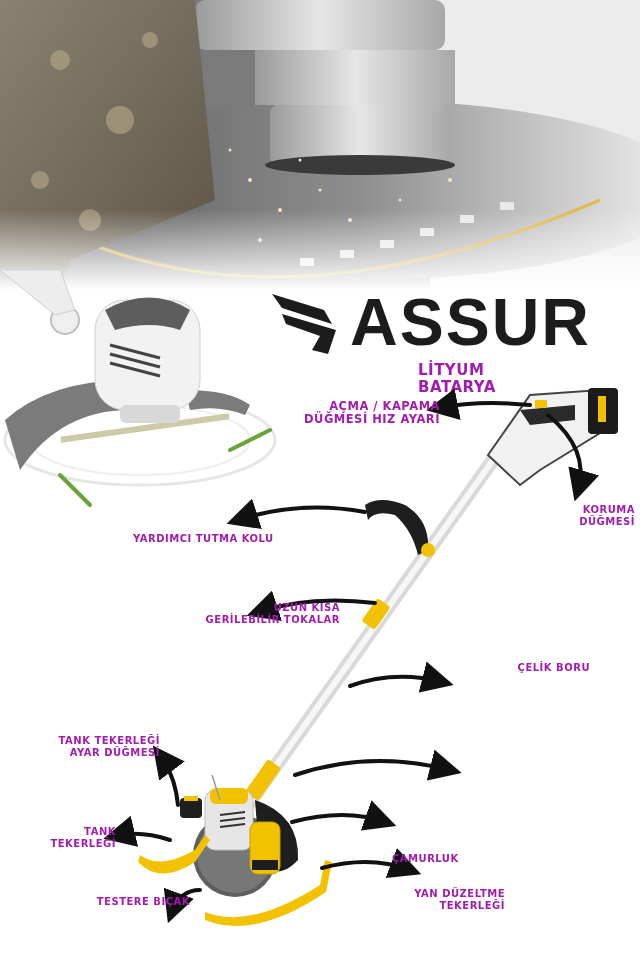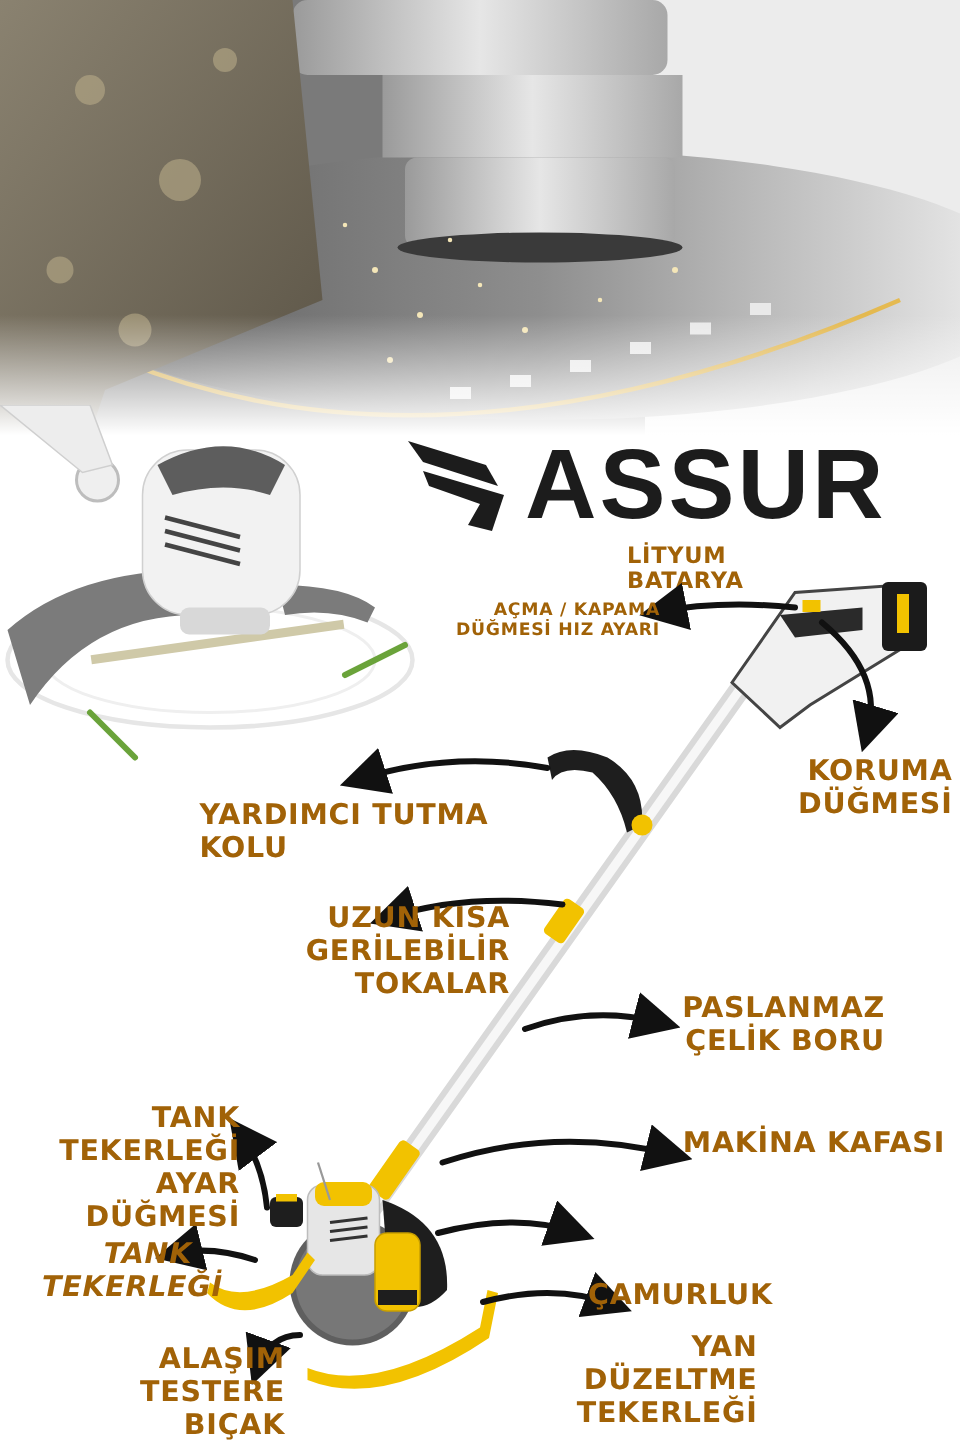--- a/index.html
+++ b/index.html
@@ -8,23 +8,23 @@
     .canvas { position: absolute; left: 0; top: 0; width: 518px; height: 960px; }
 
     
     .hero { position: absolute; left: 0; top: 0; width: 640px; height: 290px; overflow: hidden;
       background: linear-gradient(180deg, #6a6a6a 0%, #9c9c9c 45%, #d8d8d8 80%, #ffffff 100%); }
     .hero-fade { position: absolute; left: 0; top: 210px; width: 640px; height: 80px;
       background: linear-gradient(180deg, rgba(255,255,255,0) 0%, #ffffff 100%); }
 
     
     .label { position: absolute; font-family: "DejaVu Sans", sans-serif; font-weight: 900;
-      color: #a16207; text-transform: uppercase; line-height: 1.15; letter-spacing: 0.5px; }
+      color: #a21caf; text-transform: uppercase; line-height: 1.15; letter-spacing: 0.5px; }
     .label span { display: block; }
-    .lbl-md { font-size: 19px; }
+    .lbl-md { font-size: 10px; }
     .lbl-sm { font-size: 11.5px; }
     .center { text-align: right; }
 
     .brand { position: absolute; left: 272px; top: 286px; width: 350px; height: 72px; }
     .brand-text { position: absolute; left: 78px; top: 0px; font-family: "Liberation Sans", sans-serif;
       font-weight: 700; font-size: 66px; letter-spacing: 2px; color: #1c1c1c; line-height: 72px; }
     .brand-mark { position: absolute; left: 0; top: 4px; width: 80px; height: 64px; }
     .brand-sub { position: absolute; left: 418px; top: 362px; font-size: 15px; }
   </style>
 </head>
@@ -197,44 +197,41 @@
   <div class="label lbl-md" style="left:133px;top:533px;width:230px;">
     <span>YARDIMCI TUTMA KOLU</span>
   </div>
 
   <div class="label lbl-md center" style="left:110px;top:602px;width:200px;margin-left:30px;">
     <span>UZUN KISA</span>
     <span>GERİLEBİLİR TOKALAR</span>
   </div>
 
   <div class="label lbl-md center" style="left:440px;top:662px;width:150px;">
-    <span>PASLANMAZ</span>
     <span>ÇELİK BORU</span>
   </div>
 
   <div class="label lbl-md center" style="left:455px;top:752px;width:175px;">
-    <span>MAKİNA KAFASI</span>
   </div>
 
   <div class="label lbl-md center" style="left:0px;top:735px;width:160px;">
     <span>TANK TEKERLEĞİ</span>
     <span>AYAR DÜĞMESİ</span>
   </div>
 
-  <div class="label lbl-md center" style="left:28px;top:826px;width:100px;font-style:italic;">
+  <div class="label lbl-md center" style="left:16px;top:826px;width:100px;">
     <span>TANK</span>
     <span>TEKERLEĞİ</span>
   </div>
 
   <div class="label lbl-md" style="left:392px;top:812px;width:140px;margin-top:41px;">
     <span>ÇAMURLUK</span>
   </div>
 
   <div class="label lbl-md center" style="left:40px;top:896px;width:150px;">
-    <span>ALAŞIM</span>
     <span>TESTERE BIÇAK</span>
   </div>
 
   <div class="label lbl-md center" style="left:350px;top:888px;width:155px;">
     <span>YAN DÜZELTME</span>
     <span>TEKERLEĞİ</span>
   </div>
 
 </div>
 

